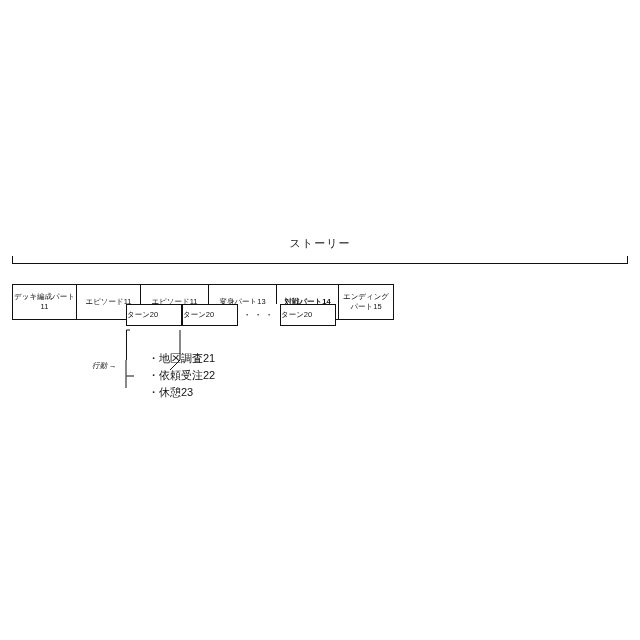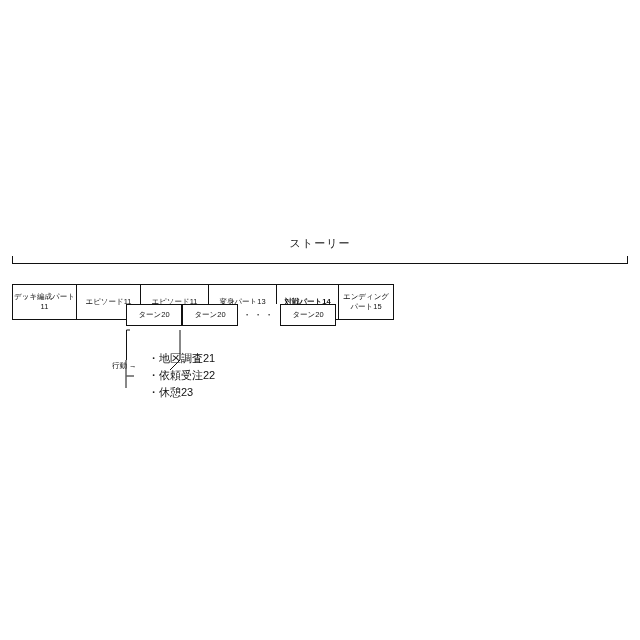--- a/index.html
+++ b/index.html
@@ -91,21 +91,21 @@
     display: flex;
     align-items: stretch;
     box-sizing: border-box;
   }
   .turn-cell {
     box-sizing: border-box;
     border: 1px solid #111;
     border-right: none;
     display: flex;
     align-items: center;
-    justify-content: center;
+    justify-content: flex-start;
     font-size: 7.5px;
     background: #fff;
     width: 56px;
   }
   .turn-cell.last { border-right: 1px solid #111; }
   .dots {
     width: 42px;
     display: flex;
     align-items: center;
     justify-content: center;
@@ -119,24 +119,25 @@
     position: absolute;
     left: 110px;
     top: 326px;
     width: 110px;
     height: 70px;
   }
   .detail-lines svg { display: block; }
 
   .action-label {
     position: absolute;
-    left: 112px;
+    left: 92px;
     top: 361px;
     font-size: 7.5px;
     white-space: nowrap;
+    font-style: italic;
   }
   .detail-list {
     position: absolute;
     left: 148px;
     top: 350px;
     font-size: 11px;
     line-height: 1.55;
     white-space: nowrap;
   }
   .detail-list div { }

